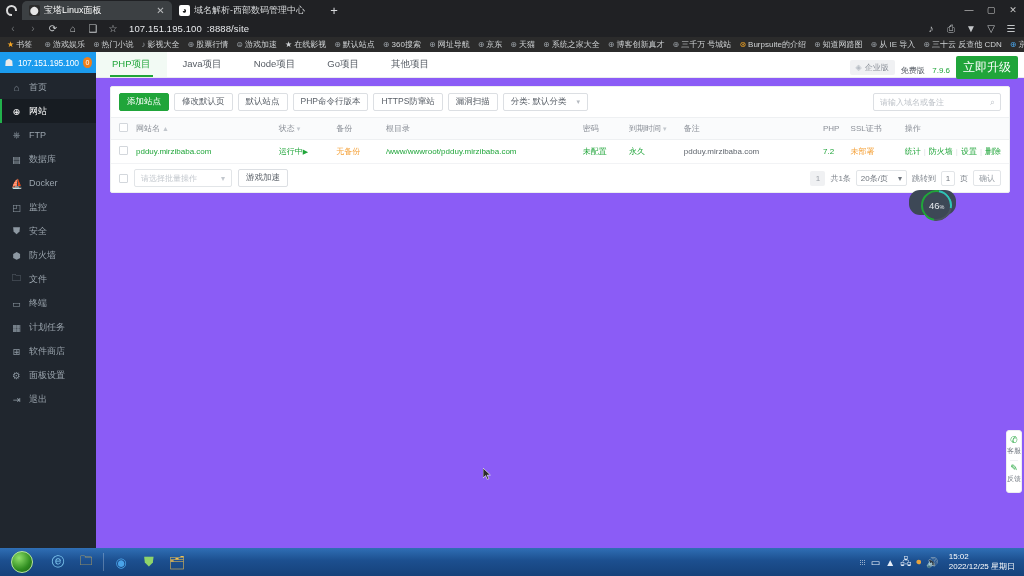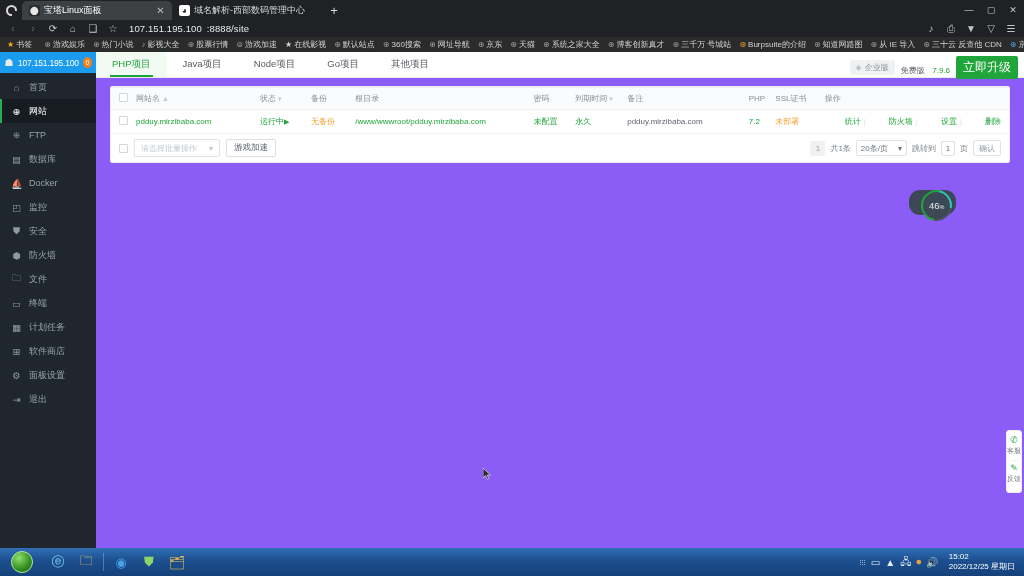--- a/index.html
+++ b/index.html
@@ -100,27 +100,27 @@
                    font-weight: normal; font-size: 8px; color: #8b9098; text-align: left;
                    padding: 5px 4px; white-space: nowrap; }
   table.sites td { border-bottom: 1px solid #f2f3f5; font-size: 8px; color: #5f656d;
                    padding: 6px 4px; white-space: nowrap; }
   .chk { width: 9px; height: 9px; border: 1px solid #d3d7dc; border-radius: 1px; display: inline-block; background:#fff;}
   .sortar { color: #c2c7cd; font-size: 7px; margin-left: 2px; }
   .lnk { color: #20a53a; }
   .green { color: #20a53a; }
   .orange { color: #f5a33c; }
   .ops { text-align: right; }
-  .ops a { color: #20a53a; margin-left: 20px; }
+  .ops a { color: #20a53a; }
   .ops .bar { color: #dfe2e5; margin: 0 3px; }
   .playtri { font-size: 7px; }
 
   .tfoot { height: 28px; display: flex; align-items: center; padding: 0 8px; gap: 6px; }
   .selbox { height: 18px; border: 1px solid #e2e5e8; border-radius: 2px; display: flex; align-items: center;
-            padding: 0 6px; font-size: 8px; color: #c3c8ce; min-width: 78px; justify-content: space-between; gap: 12px;}
+            padding: 0 6px; font-size: 8px; color: #c3c8ce; min-width: 78px; justify-content: space-between; gap: 24px;}
   .pager { margin-left: auto; display: flex; align-items: center; gap: 5px; font-size: 8px; color: #7c828a; }
   .pgnum { width: 15px; height: 15px; background: #f0f1f3; color: #9aa0a7; display: flex;
            align-items: center; justify-content: center; border-radius: 2px; font-size: 8px; }
   .pgsel { height: 16px; border: 1px solid #e2e5e8; border-radius: 2px; display: flex; align-items: center;
            padding: 0 4px; gap: 10px; font-size: 8px; color: #6f757d; }
   .pginp { width: 14px; height: 15px; border: 1px solid #e2e5e8; border-radius: 2px; font-size: 8px;
            color: #6f757d; display: flex; align-items: center; justify-content: center; }
   .pgbtn { height: 16px; border: 1px solid #e2e5e8; border-radius: 2px; padding: 4px 5px; font-size: 8px;
            color: #9aa0a7; display: flex; align-items: center; }
 
@@ -391,20 +391,36 @@
           <div>
             <span class="vfree">免费版</span>
             <span class="vnum">7.9.6</span>
           </div>
           <div class="vbtn">立即升级</div>
         </div>
       </div>
 
       <div class="card">
 
+        <div class="toolbar">
+          <div class="btn primary">添加站点</div>
+          <div class="btn">修改默认页</div>
+          <div class="btn">默认站点</div>
+          <div class="btn">PHP命令行版本</div>
+          <div class="btn">HTTPS防窜站</div>
+          <div class="btn">漏洞扫描</div>
+          <div class="btn">
+            <span>分类: 默认分类</span>
+            <span class="caret">▾</span>
+          </div>
+          <div class="search">
+            <input placeholder="请输入域名或备注" style="">
+            <span class="mag">⌕</span>
+          </div>
+        </div>
 
         <table class="sites">
           <thead>
             <tr>
               <th style="width:20px;padding-left:8px"><span class="chk"></span></th>
               <th style="width:150px"><span>网站名</span><span class="sortar">▲</span></th>
               <th style="width:60px"><span>状态</span><span class="sortar">▾</span></th>
               <th style="width:52px"><span>备份</span></th>
               <th style="width:204px"><span>根目录</span></th>
               <th style="width:48px"><span>密码</span></th>

